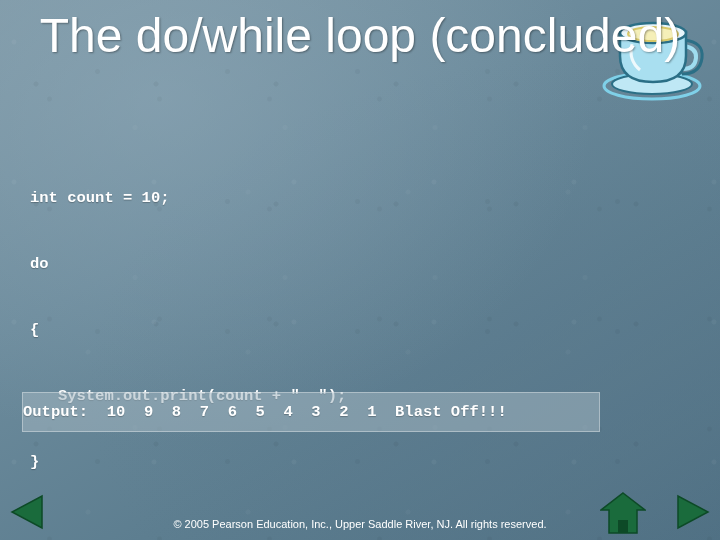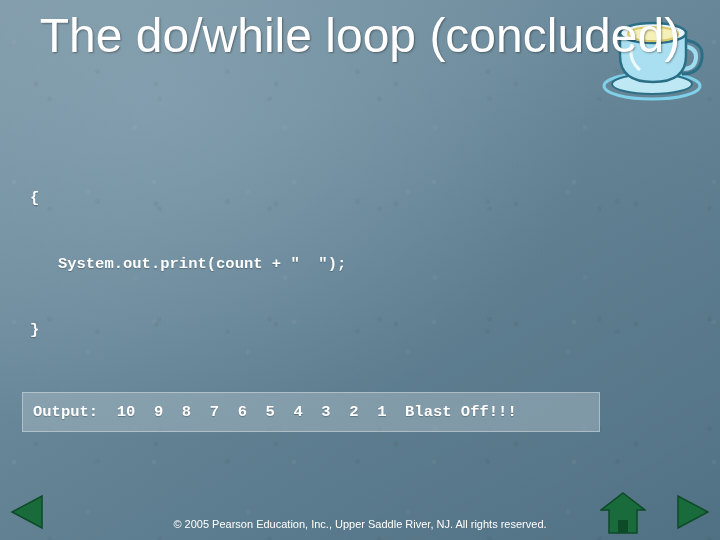--- a/index.html
+++ b/index.html
@@ -90,21 +90,20 @@
     z-index: 3;
     display: flex;
     align-items: center;
   }
   .output-text {
     font-family: "Liberation Mono", "DejaVu Sans Mono", monospace;
     font-size: 15.5px;
     font-weight: bold;
     color: #ffffff;
     white-space: pre;
-    padding-left: 10px;
     text-shadow: 0px 1px 1px rgba(0,0,0,0.25);
   }
 
   .footer {
     position: absolute;
     left: 0;
     top: 518px;
     width: 720px;
     text-align: center;
     font-size: 11px;
@@ -150,20 +149,22 @@
 
     <path d="M22 26 h66 v24 q0 26 -33 26 q-33 0 -33 -26 z" fill="#a9dff0" stroke="#2b6f86" stroke-width="2.5"></path>
 
     <ellipse cx="55" cy="27" rx="33" ry="10" fill="#e8f6fb" stroke="#2b6f86" stroke-width="2.5"></ellipse>
     <ellipse cx="55" cy="28" rx="25" ry="7" fill="#f5efb8" stroke="#d9c96a" stroke-width="2"></ellipse>
 
     <path d="M34 38 q-4 16 8 26" fill="none" stroke="#ffffff" stroke-width="3" opacity="0.8"></path>
   </svg>
 
   <div class="code">
+    <div class="code-line">int count = 10;</div>
+    <div class="code-line">do</div>
     <div class="code-line">{</div>
     <div class="code-line">   System.out.print(count + "  ");</div>
     <div class="code-line">}</div>
     
     
     
     
   </div>
 
   <div class="output-box">

